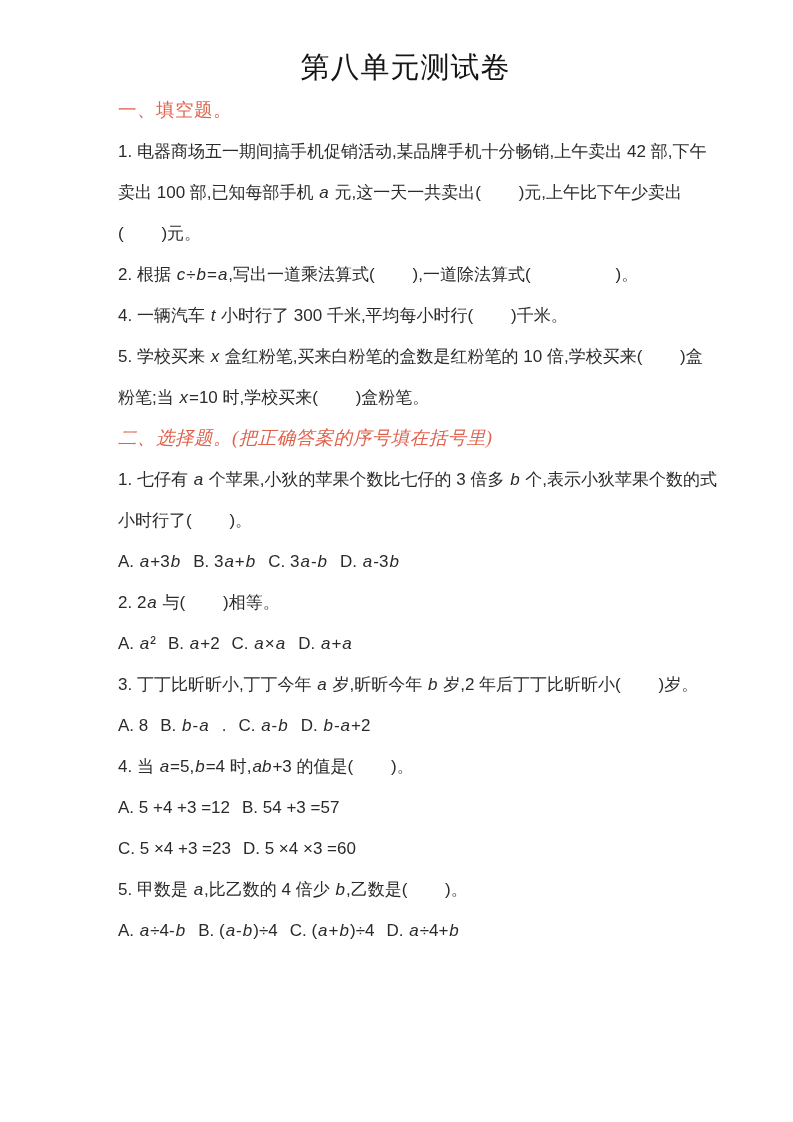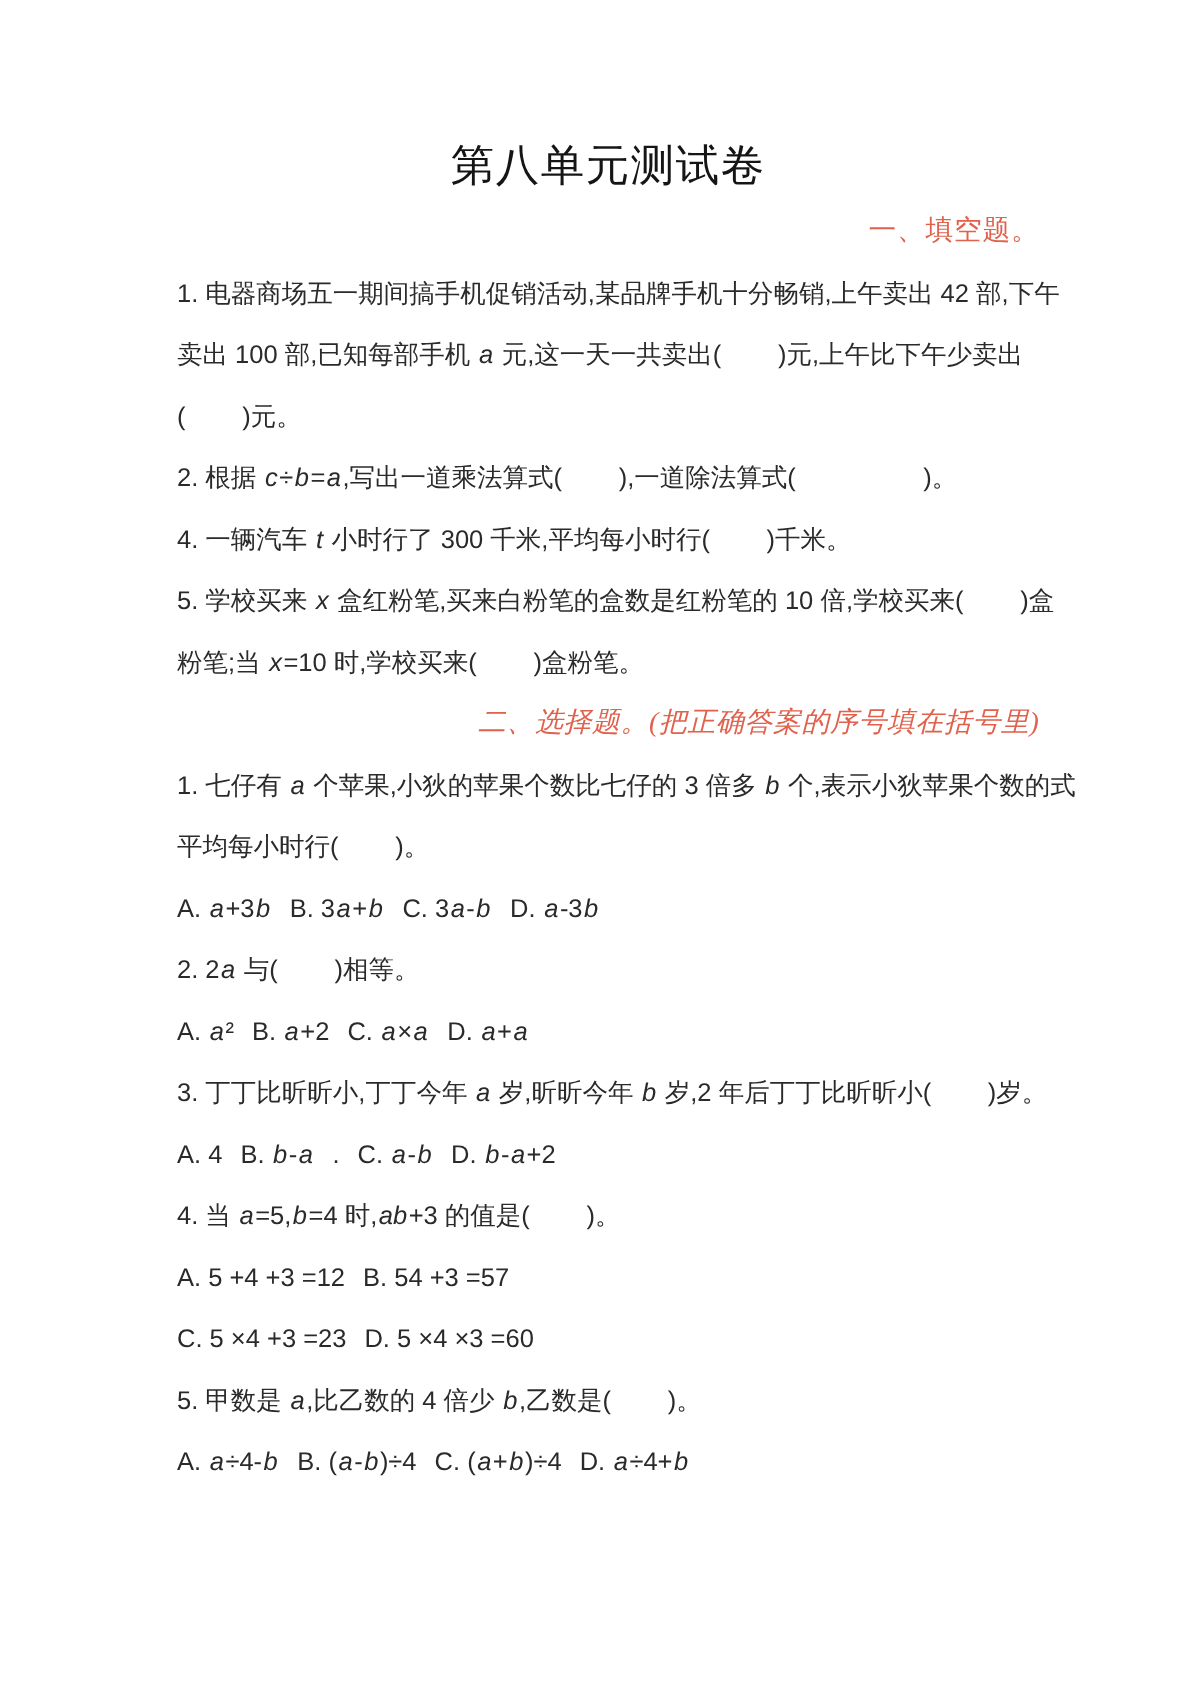--- a/index.html
+++ b/index.html
@@ -2,21 +2,21 @@
 <html><head>
 <meta charset="utf-8">
 <style>
   html,body { margin:0; padding:0; background:#ffffff; }
   .page {
     position:relative;
     width:793px; height:1122px;
     margin:0 auto;
     background:#ffffff;
     box-sizing:border-box;
-    padding:88px 100px 0 118px;
+    padding:44px 100px 0 118px;
     overflow:hidden;
     font-family:"Liberation Sans", sans-serif;
     color:#2a2a2a;
   }
   .title {
     font-family:"Liberation Serif","DejaVu Serif",serif;
     font-weight:400;
     font-size:29px;
     line-height:46px;
     letter-spacing:1px;
@@ -27,21 +27,20 @@
   }
   .line {
     font-size:17px;
     line-height:41px;
     white-space:pre;
   }
   .sec-heading {
     font-family:"Liberation Serif","DejaVu Serif",serif;
     font-size:18.5px;
     letter-spacing:0.5px;
-    text-align:right;
   }
   .options { display:flex; gap:12px; }
   .option { white-space:pre; }
   i { font-style:italic; padding:0 1px; }
 </style>
 </head>
 <body>
 
 <div class="page">
   <h1 class="title">第八单元测试卷</h1>
@@ -61,30 +60,30 @@
         </div>
         <div>
           <div class="line">5. 学校买来 <i>x</i> 盒红粉笔,买来白粉笔的盒数是红粉笔的 10 倍,学校买来(        )盒</div>
           <div class="line">粉笔;当 <i>x</i>=10 时,学校买来(        )盒粉笔。</div>
         </div>
       </section>
       <section>
         <div class="line sec-heading" style="color: rgb(224, 98, 76); font-style: italic;">二、选择题。(把正确答案的序号填在括号里)</div>
         <div>
           <div class="line">1. 七仔有 <i>a</i> 个苹果,小狄的苹果个数比七仔的 3 倍多 <i>b</i> 个,表示小狄苹果个数的式</div>
-          <div class="line">平均每小时行(        )。</div>
+          <div class="line">小时行了(        )。</div>
           <div class="line options"><span class="option">A. <i>a</i>+3<i>b</i></span><span class="option">B. 3<i>a</i>+<i>b</i></span><span class="option">C. 3<i>a</i>-<i>b</i></span><span class="option">D. <i>a</i>-3<i>b</i></span></div>
         </div>
         <div>
           <div class="line">2. 2<i>a</i> 与(        )相等。</div>
           <div class="line options"><span class="option">A. <i>a</i>²</span><span class="option">B. <i>a</i>+2</span><span class="option">C. <i>a</i>×<i>a</i></span><span class="option">D. <i>a</i>+<i>a</i></span></div>
         </div>
         <div>
           <div class="line">3. 丁丁比昕昕小,丁丁今年 <i>a</i> 岁,昕昕今年 <i>b</i> 岁,2 年后丁丁比昕昕小(        )岁。</div>
-          <div class="line options"><span class="option">A. 4</span><span class="option">B. <i>b</i>-<i>a</i></span><span class="option">.</span><span class="option">C. <i>a</i>-<i>b</i></span><span class="option">D. <i>b</i>-<i>a</i>+2</span></div>
+          <div class="line options"><span class="option">A. 8</span><span class="option">B. <i>b</i>-<i>a</i></span><span class="option">.</span><span class="option">C. <i>a</i>-<i>b</i></span><span class="option">D. <i>b</i>-<i>a</i>+2</span></div>
         </div>
         <div>
           <div class="line">4. 当 <i>a</i>=5,<i>b</i>=4 时,<i>ab</i>+3 的值是(        )。</div>
           <div class="line options"><span class="option">A. 5 +4 +3 =12</span><span class="option">B. 54 +3 =57</span></div>
           <div class="line options"><span class="option">C. 5 ×4 +3 =23</span><span class="option">D. 5 ×4 ×3 =60</span></div>
         </div>
         <div>
           <div class="line">5. 甲数是 <i>a</i>,比乙数的 4 倍少 <i>b</i>,乙数是(        )。</div>
           <div class="line options"><span class="option">A. <i>a</i>÷4-<i>b</i></span><span class="option">B. (<i>a</i>-<i>b</i>)÷4</span><span class="option">C. (<i>a</i>+<i>b</i>)÷4</span><span class="option">D. <i>a</i>÷4+<i>b</i></span></div>
         </div>

